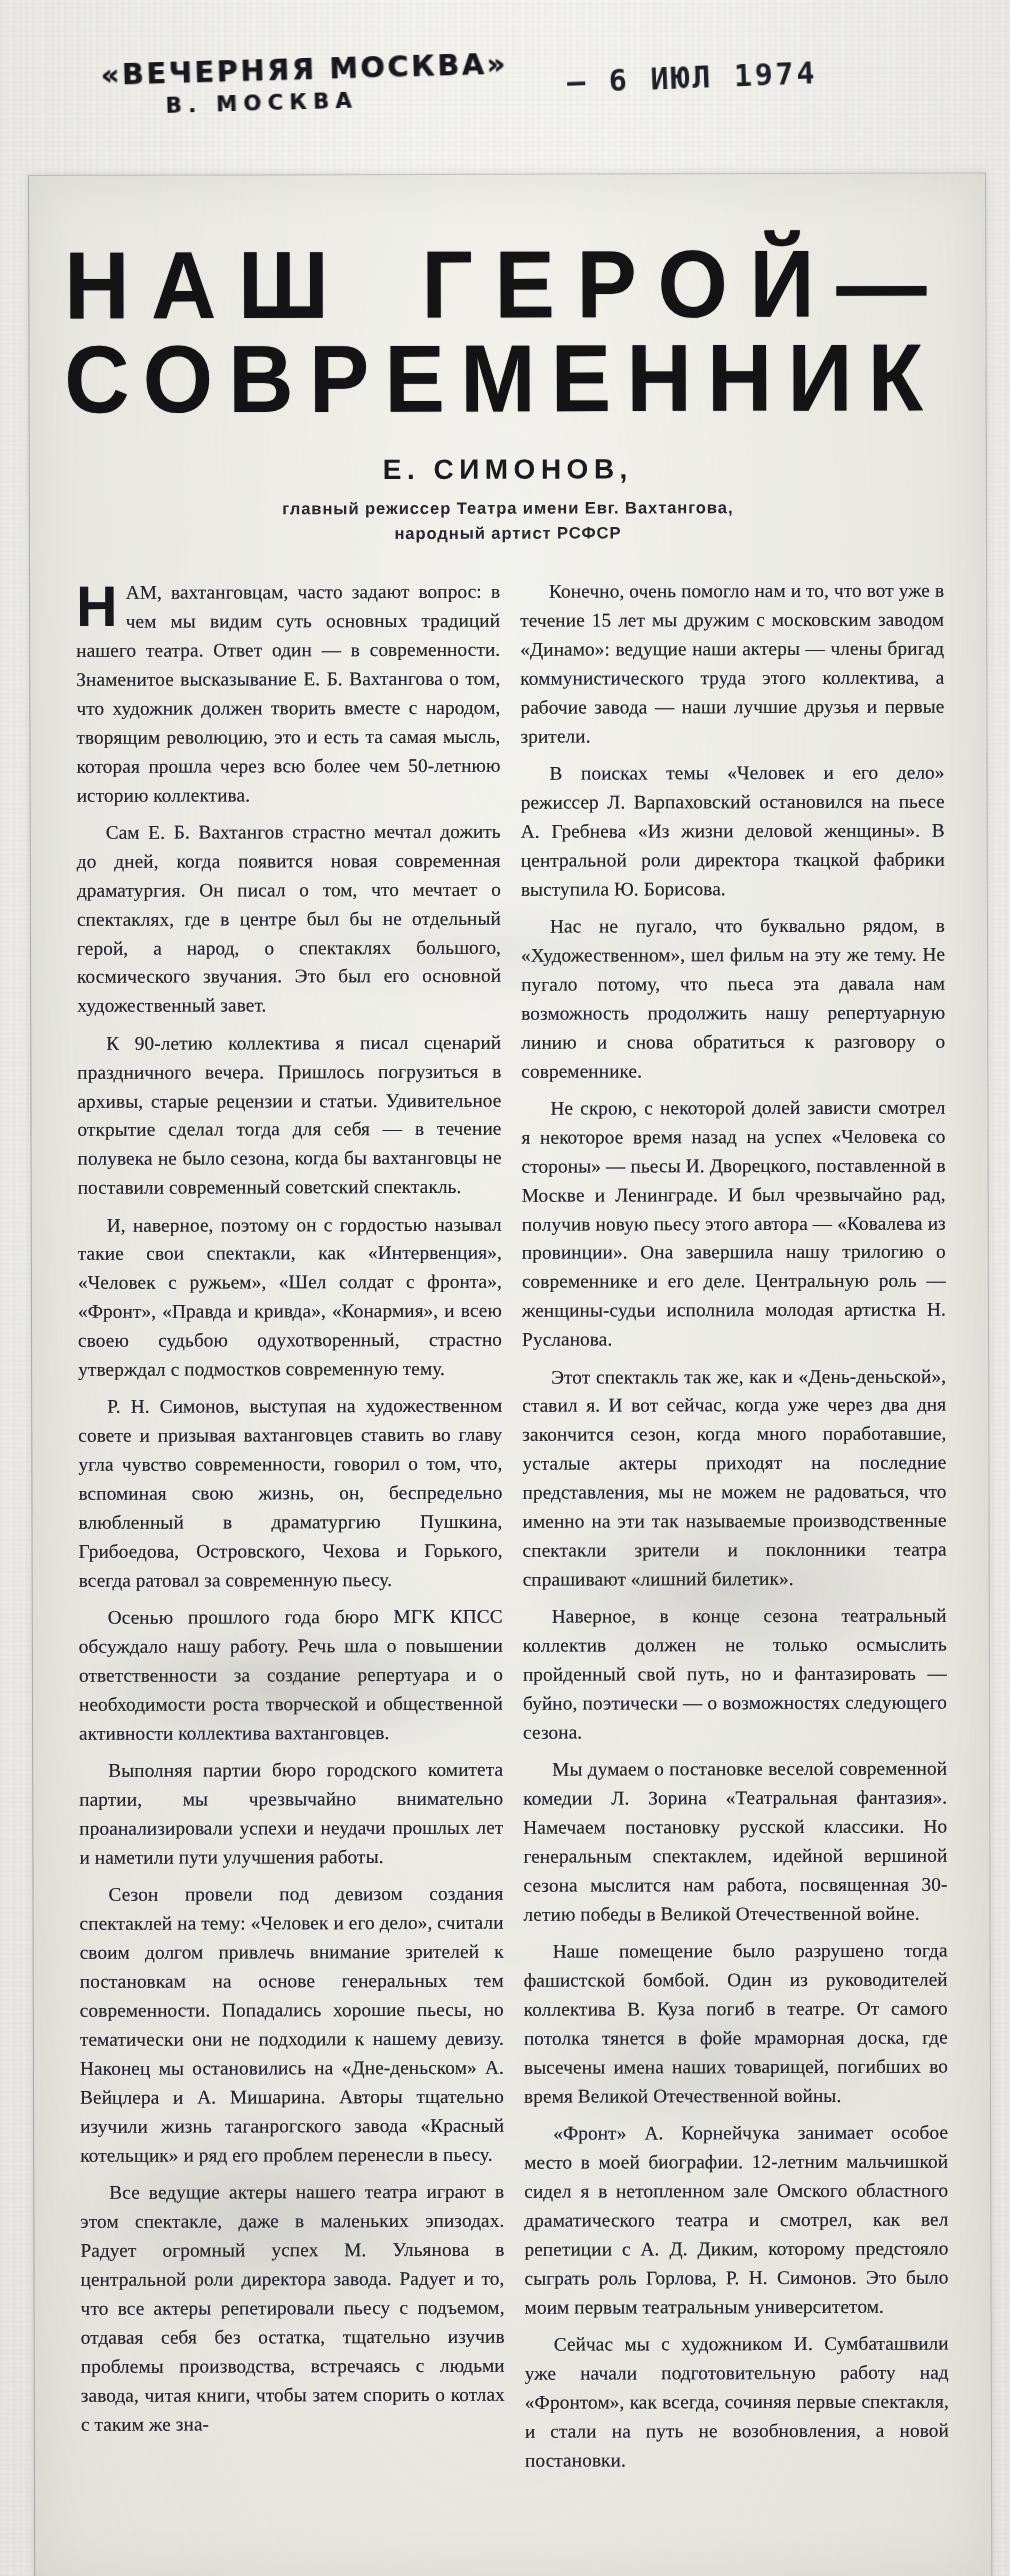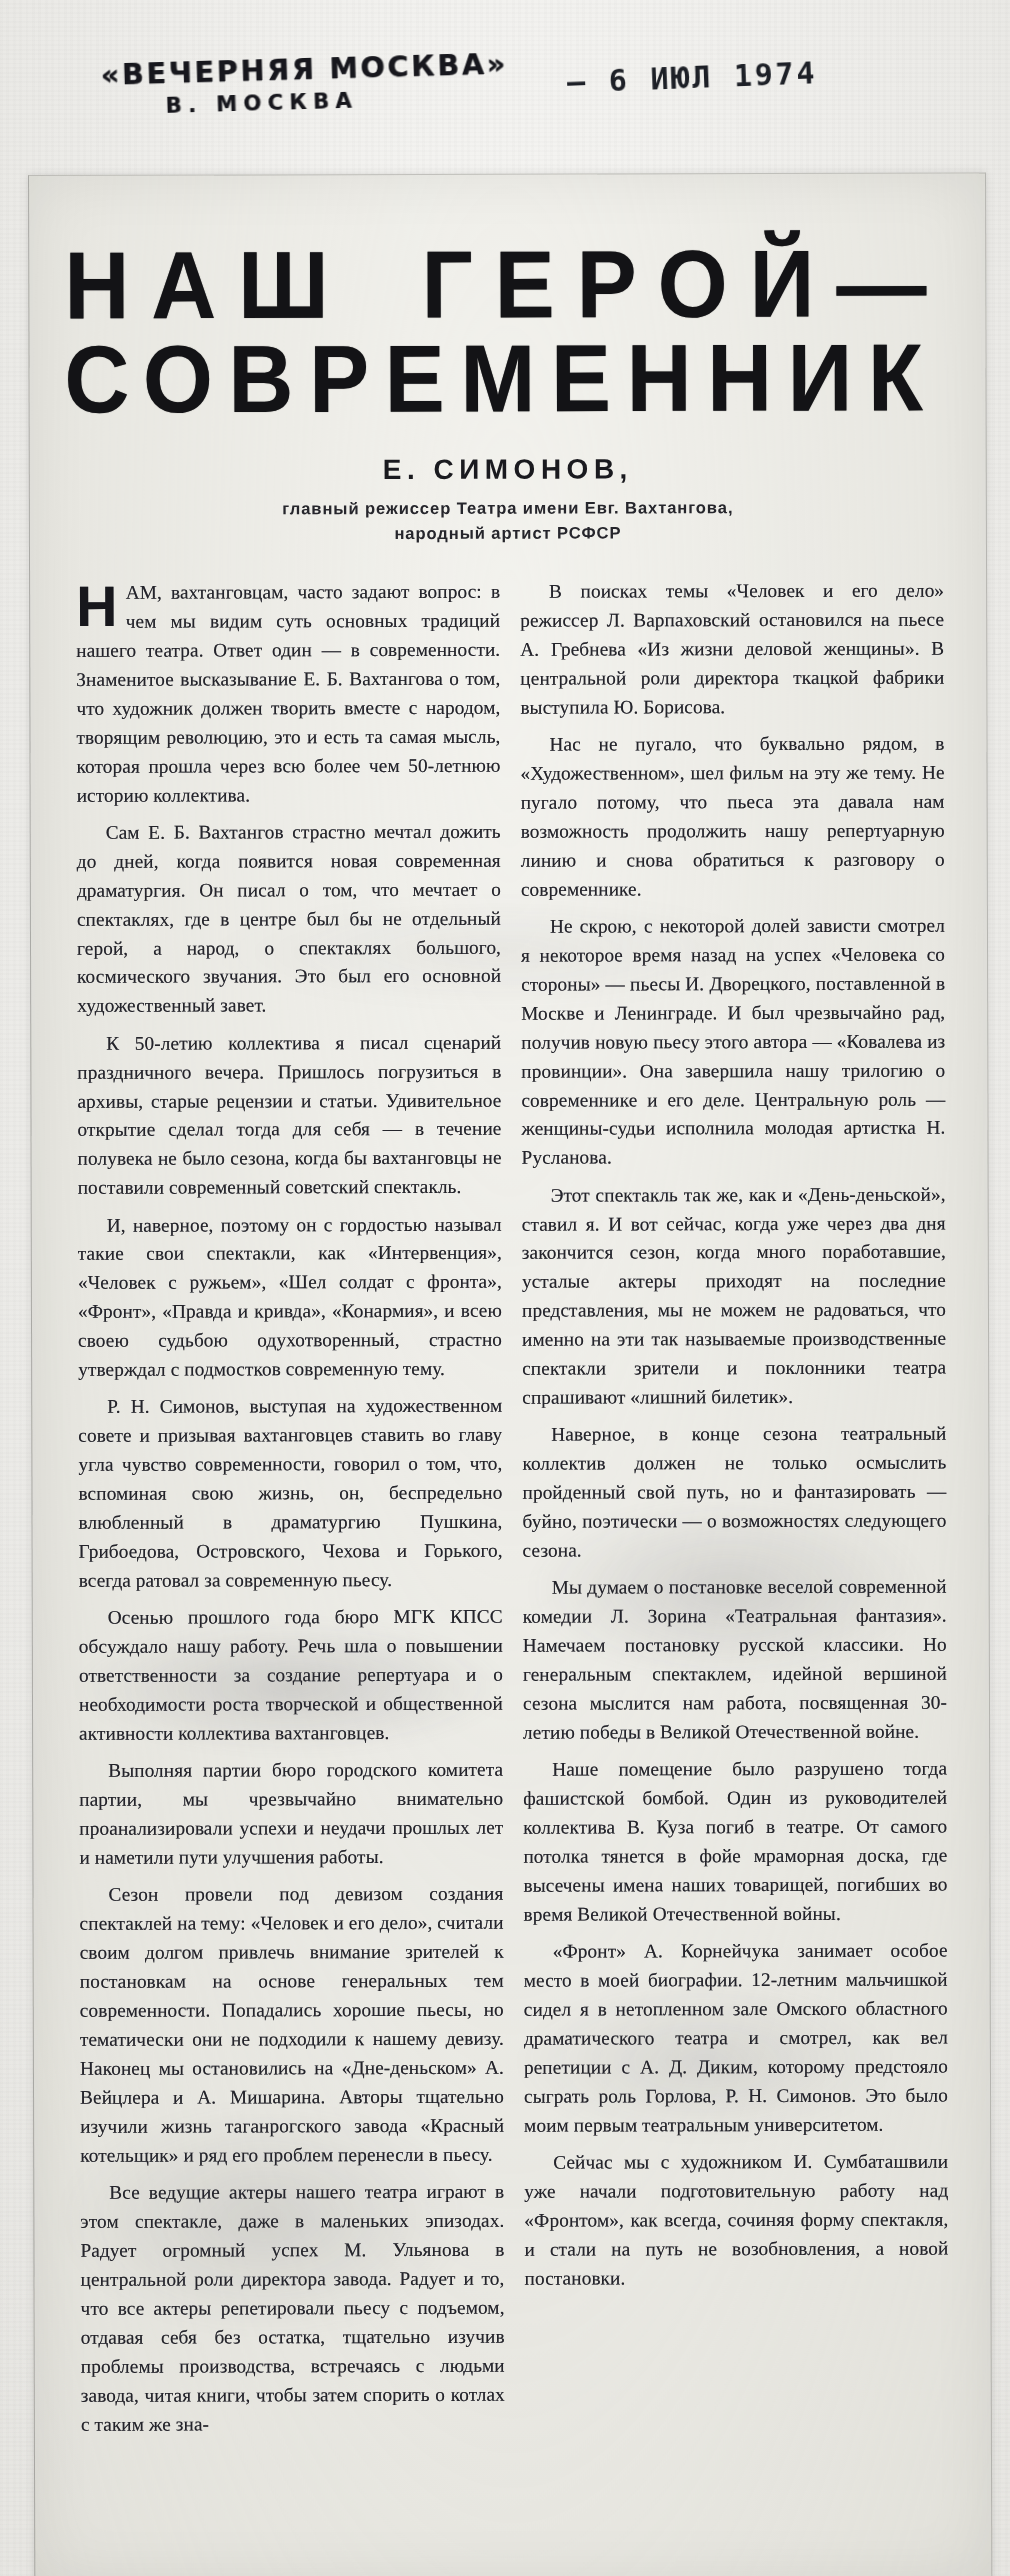--- a/index.html
+++ b/index.html
@@ -123,38 +123,39 @@
 
     <div class="byline-title">
       <div>главный режиссер Театра имени Евг. Вахтангова,</div>
       <div>народный артист РСФСР</div>
     </div>
 
     <div class="columns">
       <div class="col col-left">
           <p class="para">НАМ, вахтанговцам, часто задают вопрос: в чем мы видим суть основных традиций нашего театра. Ответ один — в современности. Знаменитое высказывание Е. Б. Вахтангова о том, что художник должен творить вместе с народом, творящим революцию, это и есть та самая мысль, которая прошла через всю более чем 50-летнюю историю коллектива.</p>
           <p class="para">Сам Е. Б. Вахтангов страстно мечтал дожить до дней, когда появится новая современная драматургия. Он писал о том, что мечтает о спектаклях, где в центре был бы не отдельный герой, а народ, о спектаклях большого, космического звучания. Это был его основной художественный завет.</p>
-          <p class="para">К 50-летию коллектива я писал сценарий праздничного вечера. Пришлось погрузиться в архивы, старые рецензии и статьи. Удивительное открытие сделал тогда для себя — в течение полувека не было сезона, когда бы вахтанговцы не поставили современный советский спектакль.</p>
+          <p class="para">К 90-летию коллектива я писал сценарий праздничного вечера. Пришлось погрузиться в архивы, старые рецензии и статьи. Удивительное открытие сделал тогда для себя — в течение полувека не было сезона, когда бы вахтанговцы не поставили современный советский спектакль.</p>
           <p class="para">И, наверное, поэтому он с гордостью называл такие свои спектакли, как «Интервенция», «Человек с ружьем», «Шел солдат с фронта», «Фронт», «Правда и кривда», «Конармия», и всею своею судьбою одухотворенный, страстно утверждал с подмостков современную тему.</p>
           <p class="para">Р. Н. Симонов, выступая на художественном совете и призывая вахтанговцев ставить во главу угла чувство современности, говорил о том, что, вспоминая свою жизнь, он, беспредельно влюбленный в драматургию Пушкина, Грибоедова, Островского, Чехова и Горького, всегда ратовал за современную пьесу.</p>
           <p class="para">Осенью прошлого года бюро МГК КПСС обсуждало нашу работу. Речь шла о повышении ответственности за создание репертуара и о необходимости роста творческой и общественной активности коллектива вахтанговцев.</p>
           <p class="para">Выполняя партии бюро городского комитета партии, мы чрезвычайно внимательно проанализировали успехи и неудачи прошлых лет и наметили пути улучшения работы.</p>
           <p class="para">Сезон провели под девизом создания спектаклей на тему: «Человек и его дело», считали своим долгом привлечь внимание зрителей к постановкам на основе генеральных тем современности. Попадались хорошие пьесы, но тематически они не подходили к нашему девизу. Наконец мы остановились на «Дне-деньском» А. Вейцлера и А. Мишарина. Авторы тщательно изучили жизнь таганрогского завода «Красный котельщик» и ряд его проблем перенесли в пьесу.</p>
           <p class="para">Все ведущие актеры нашего театра играют в этом спектакле, даже в маленьких эпизодах. Радует огромный успех М. Ульянова в центральной роли директора завода. Радует и то, что все актеры репетировали пьесу с подъемом, отдавая себя без остатка, тщательно изучив проблемы производства, встречаясь с людьми завода, читая книги, чтобы затем спорить о котлах с таким же зна-</p>
         </div>
       <div class="col col-right">
+          <p class="para">Конечно, очень помогло нам и то, что вот уже в течение 15 лет мы дружим с московским заводом «Динамо»: ведущие наши актеры — члены бригад коммунистического труда этого коллектива, а рабочие завода — наши лучшие друзья и первые зрители.</p>
           <p class="para">В поисках темы «Человек и его дело» режиссер Л. Варпаховский остановился на пьесе А. Гребнева «Из жизни деловой женщины». В центральной роли директора ткацкой фабрики выступила Ю. Борисова.</p>
           <p class="para">Нас не пугало, что буквально рядом, в «Художественном», шел фильм на эту же тему. Не пугало потому, что пьеса эта давала нам возможность продолжить нашу репертуарную линию и снова обратиться к разговору о современнике.</p>
           <p class="para">Не скрою, с некоторой долей зависти смотрел я некоторое время назад на успех «Человека со стороны» — пьесы И. Дворецкого, поставленной в Москве и Ленинграде. И был чрезвычайно рад, получив новую пьесу этого автора — «Ковалева из провинции». Она завершила нашу трилогию о современнике и его деле. Центральную роль — женщины-судьи исполнила молодая артистка Н. Русланова.</p>
           <p class="para">Этот спектакль так же, как и «День-деньской», ставил я. И вот сейчас, когда уже через два дня закончится сезон, когда много поработавшие, усталые актеры приходят на последние представления, мы не можем не радоваться, что именно на эти так называемые производственные спектакли зрители и поклонники театра спрашивают «лишний билетик».</p>
           <p class="para">Наверное, в конце сезона театральный коллектив должен не только осмыслить пройденный свой путь, но и фантазировать — буйно, поэтически — о возможностях следующего сезона.</p>
           <p class="para">Мы думаем о постановке веселой современной комедии Л. Зорина «Театральная фантазия». Намечаем постановку русской классики. Но генеральным спектаклем, идейной вершиной сезона мыслится нам работа, посвященная 30-летию победы в Великой Отечественной войне.</p>
           <p class="para">Наше помещение было разрушено тогда фашистской бомбой. Один из руководителей коллектива В. Куза погиб в театре. От самого потолка тянется в фойе мраморная доска, где высечены имена наших товарищей, погибших во время Великой Отечественной войны.</p>
           <p class="para">«Фронт» А. Корнейчука занимает особое место в моей биографии. 12-летним мальчишкой сидел я в нетопленном зале Омского областного драматического театра и смотрел, как вел репетиции с А. Д. Диким, которому предстояло сыграть роль Горлова, Р. Н. Симонов. Это было моим первым театральным университетом.</p>
-          <p class="para">Сейчас мы с художником И. Сумбаташвили уже начали подготовительную работу над «Фронтом», как всегда, сочиняя форму спектакля, и стали на путь не возобновления, а новой постановки.</p>
+          <p class="para">Сейчас мы с художником И. Сумбаташвили уже начали подготовительную работу над «Фронтом», как всегда, сочиняя первые спектакля, и стали на путь не возобновления, а новой постановки.</p>
         </div>
     </div>
 
     <div class="smudge s1"></div>
     <div class="smudge s2"></div>
     <div class="smudge s3"></div>
     <div class="smudge s4"></div>
     <div class="smudge s5"></div>
 
   </div>

